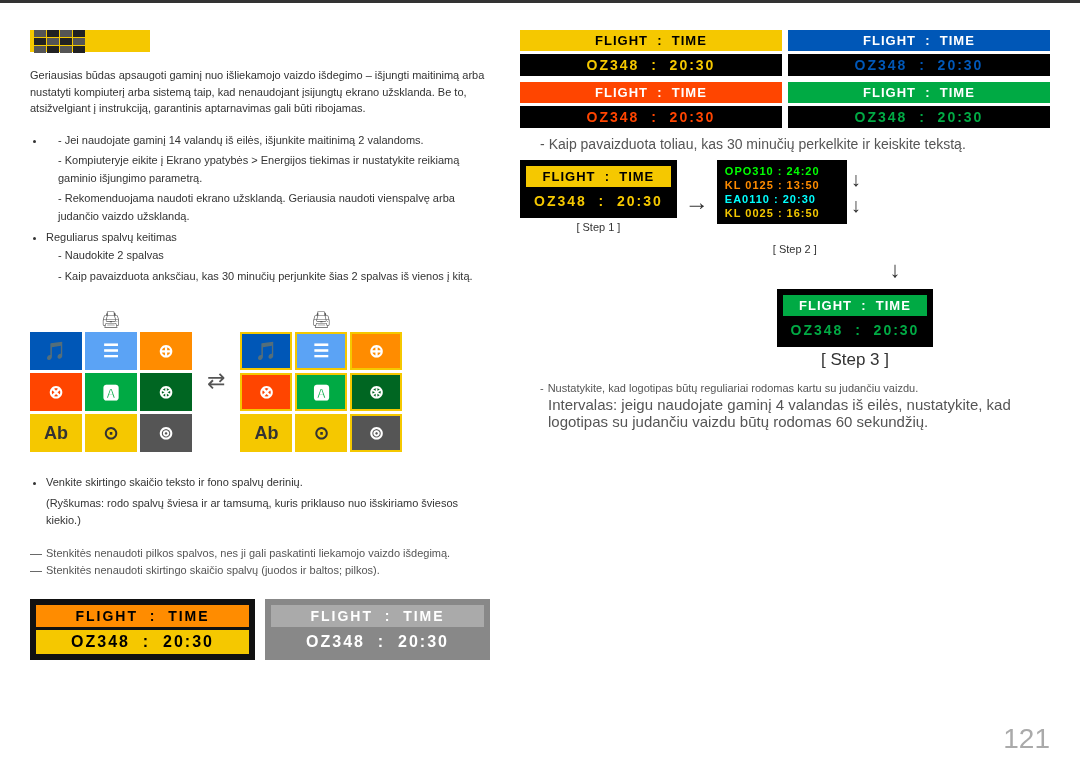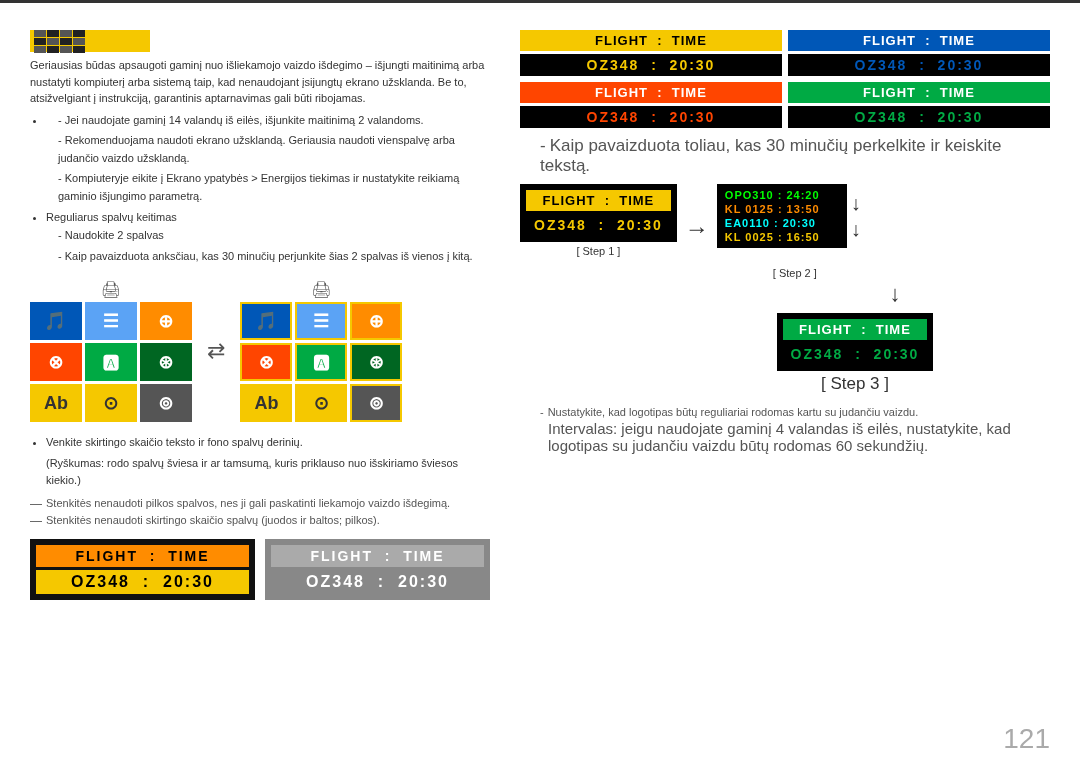--- a/index.html
+++ b/index.html
@@ -28,20 +28,21 @@
       flex: 1;
       padding: 30px 30px 20px 30px;
       gap: 30px;
     }
 
     
     .left-col {
       flex: 0 0 460px;
       display: flex;
       flex-direction: column;
+      gap: 10px;
     }
 
     .yellow-icon-bar {
       background: #f5c800;
       width: 120px;
       height: 22px;
       display: flex;
       align-items: center;
       padding: 2px 4px;
       gap: 3px;
@@ -220,22 +221,22 @@
       </div>
     </div>
 
     <div class="body-text">Geriausias būdas apsaugoti gaminį nuo išliekamojo vaizdo išdegimo – išjungti maitinimą arba nustatyti kompiuterį arba sistemą taip, kad nenaudojant įsijungtų ekrano užsklanda. Be to, atsižvelgiant į instrukciją, garantinis aptarnavimas gali būti ribojamas.</div>
 
     <div class="bullet-section">
       <ul>
         <li>
           <ul class="sub-list">
             <li>Jei naudojate gaminį 14 valandų iš eilės, išjunkite maitinimą 2 valandoms.</li>
+            <li>Kompiuteryje eikite į Ekrano ypatybės &gt; Energijos tiekimas ir nustatykite reikiamą gaminio išjungimo parametrą.</li>
             <li>Rekomenduojama naudoti ekrano užsklandą. Geriausia naudoti vienspalvę arba judančio vaizdo užsklandą.</li>
-            <li>Kompiuteryje eikite į Ekrano ypatybės &gt; Energijos tiekimas ir nustatykite reikiamą gaminio išjungimo parametrą.</li>
           </ul>
         </li>
         <li style="margin-top:4px;">
           <span>Reguliarus spalvų keitimas</span>
           <ul class="sub-list">
             <li>Naudokite 2 spalvas</li>
             <li>Kaip pavaizduota anksčiau, kas 30 minučių perjunkite šias 2 spalvas iš vienos į kitą.</li>
           </ul>
         </li>
       </ul>
@@ -331,21 +332,21 @@
         <div style="background:#000;color:#ff4500;font-size:14px;font-weight:bold;padding:3px 8px;letter-spacing:2px;text-align:center;">OZ348 &nbsp;:&nbsp; 20:30</div>
       </div>
 
       <div class="flight-mini">
         <div style="background:#00aa44;color:#fff;font-size:13px;font-weight:bold;padding:3px 8px;letter-spacing:1px;text-align:center;">FLIGHT &nbsp;:&nbsp; TIME</div>
         <div style="background:#000;color:#00aa44;font-size:14px;font-weight:bold;padding:3px 8px;letter-spacing:2px;text-align:center;">OZ348 &nbsp;:&nbsp; 20:30</div>
       </div>
 
     </div>
 
-    <div style="padding-left:20px;font-size:17px;color:#555;">
+    <div style="padding-left:20px;font-size:14px;color:#555;">
       <span style="margin-right:4px;">-</span><span>Kaip pavaizduota toliau, kas 30 minučių perkelkite ir keiskite tekstą.</span>
     </div>
 
     <div style="display:flex;flex-direction:column;gap:6px;">
 
       <div style="display:flex;align-items:flex-start;gap:8px;">
 
         <div style="display:flex;flex-direction:column;align-items:center;">
           <div style="background:#000;padding:6px;">
             <div style="background:#f5c800;color:#000;font-size:13px;font-weight:bold;padding:3px 8px;letter-spacing:1px;text-align:center;min-width:140px;">FLIGHT &nbsp;:&nbsp; TIME</div>

